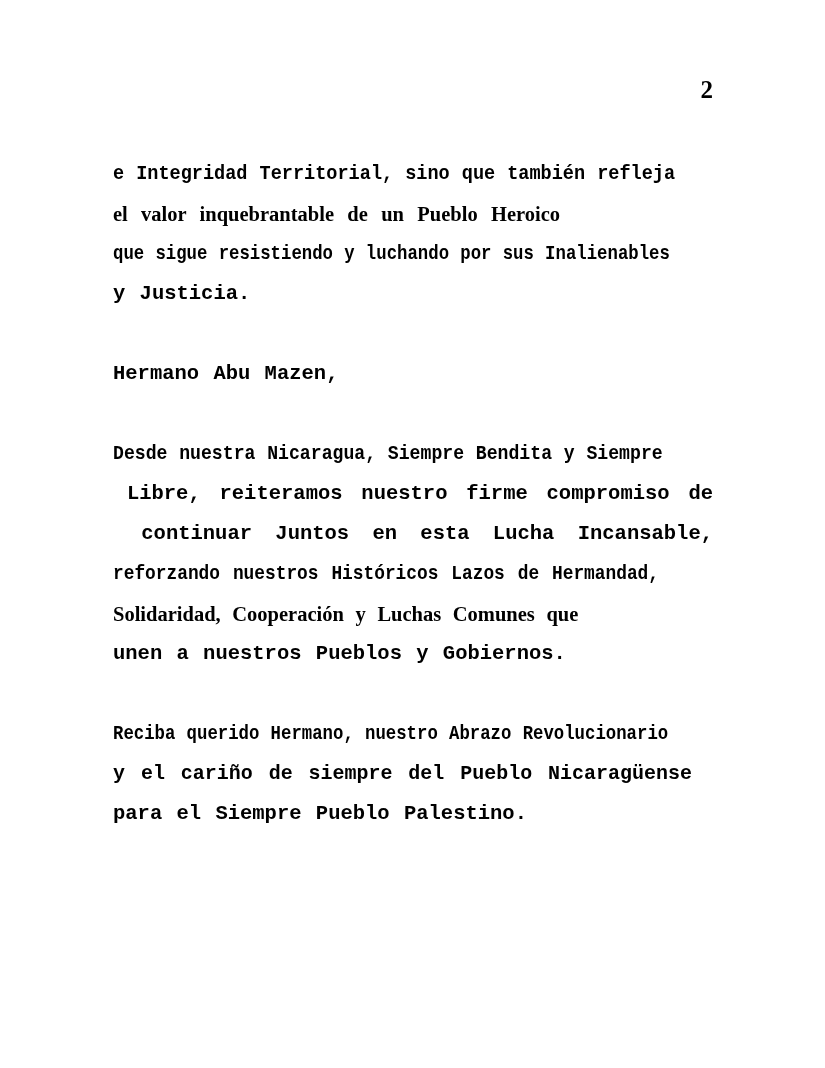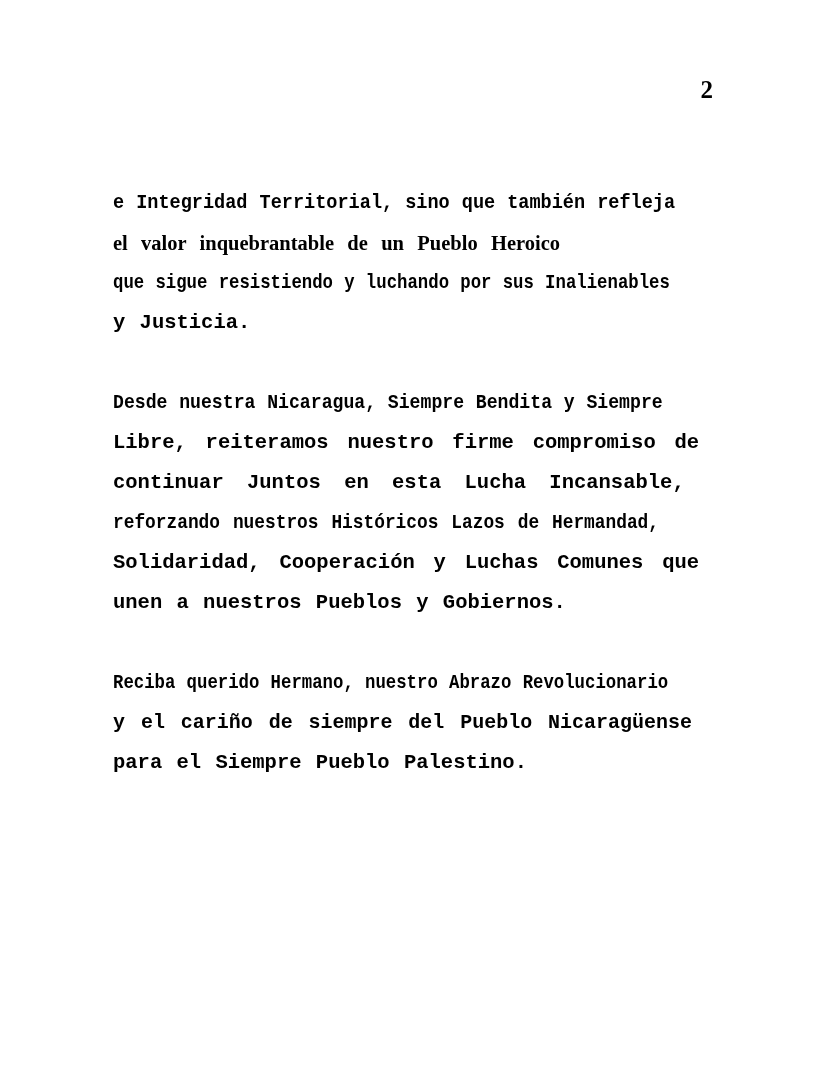--- a/index.html
+++ b/index.html
@@ -36,21 +36,21 @@
     font-size: 25px;
     line-height: 28px;
     color: #000000;
     letter-spacing: 0px;
   }
 
   
   .body-block {
     position: absolute;
     left: 113px;
-    top: 183px;
+    top: 154px;
     width: 600px;
   }
 
   .paragraph {
     margin: 0;
     padding: 0;
   }
   .paragraph + .paragraph {
     margin-top: 40px;
   }
@@ -76,25 +76,28 @@
   <div class="page-number">2</div>
 
   <div class="body-block">
       <div class="paragraph">
         <span class="line" style="word-spacing: 1px; transform: scaleX(0.905);">e Integridad Territorial, sino que también refleja</span>
         <span class="line" style="word-spacing: 8.2px; font-family: Liberation Serif, serif;">el valor inquebrantable de un Pueblo Heroico</span>
         <span class="line" style="word-spacing: 1px; transform: scaleX(0.845);">que sigue resistiendo y luchando por sus Inalienables</span>
         <span class="line" style="word-spacing: 2px;">y Justicia.</span>
       </div>
       <div class="paragraph">
+        <span class="line" style="word-spacing: 2px;">Hermano Abu Mazen,</span>
+      </div>
+      <div class="paragraph">
         <span class="line" style="word-spacing: 1px; transform: scaleX(0.885);">Desde nuestra Nicaragua, Siempre Bendita y Siempre</span>
-        <span class="line" style="word-spacing: 6.5px;">Libre, reiteramos nuestro firme compromiso de</span>
-        <span class="line" style="word-spacing: 11px;">continuar Juntos en esta Lucha Incansable,</span>
+        <span class="line" style="word-spacing: 6.5px; text-align: right;">Libre, reiteramos nuestro firme compromiso de</span>
+        <span class="line" style="word-spacing: 11px; text-align: right;">continuar Juntos en esta Lucha Incansable,</span>
         <span class="line" style="word-spacing: 2.5px; transform: scaleX(0.87);">reforzando nuestros Históricos Lazos de Hermandad,</span>
-        <span class="line" style="word-spacing: 6.5px;">Solidaridad, Cooperación y Luchas Comunes que</span>
+        <span class="line" style="word-spacing: 6.5px; font-family: Liberation Serif, serif;">Solidaridad, Cooperación y Luchas Comunes que</span>
         <span class="line" style="word-spacing: 2px;">unen a nuestros Pueblos y Gobiernos.</span>
       </div>
       <div class="paragraph">
         <span class="line" style="word-spacing: 1px; transform: scaleX(0.845);">Reciba querido Hermano, nuestro Abrazo Revolucionario</span>
         <span class="line" style="word-spacing: 4px; transform: scaleX(0.975);">y el cariño de siempre del Pueblo Nicaragüense</span>
         <span class="line" style="word-spacing: 2px;">para el Siempre Pueblo Palestino.</span>
       </div>
     </div>
 
 </div>

